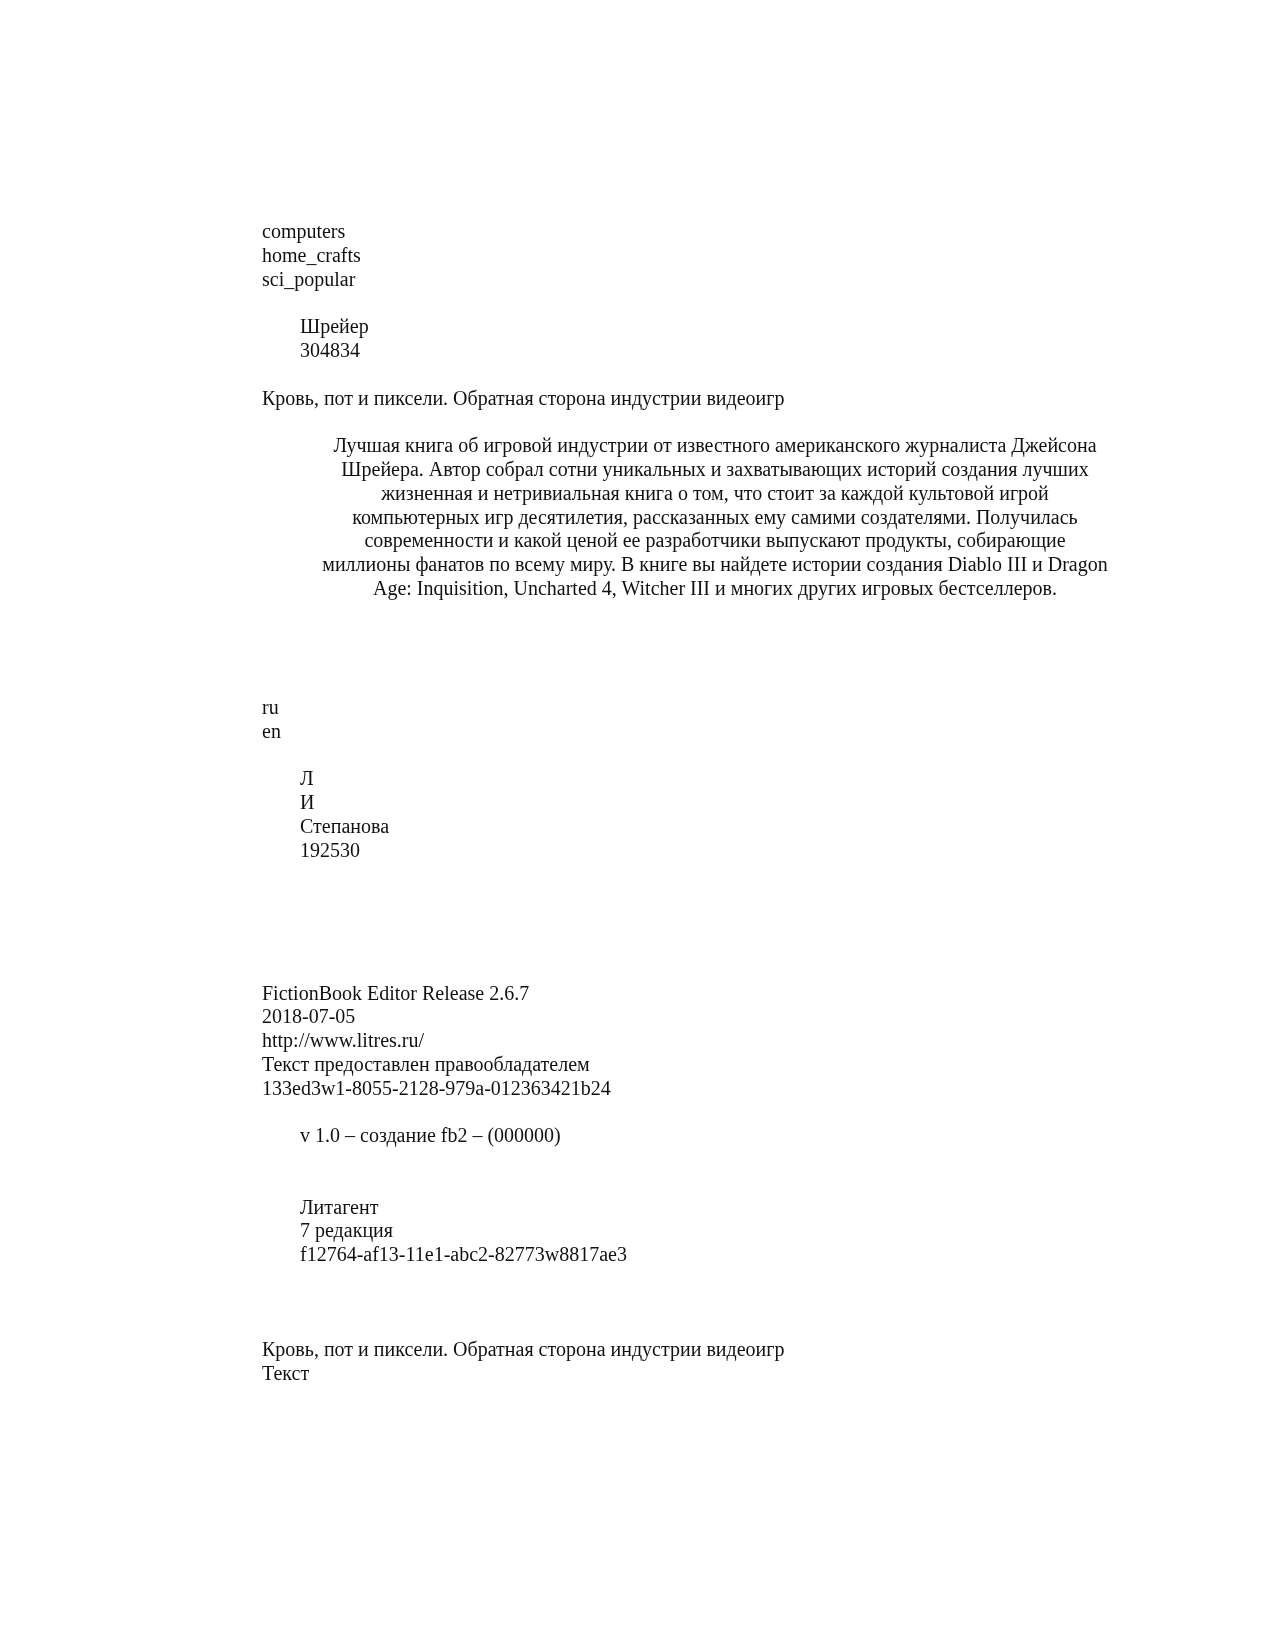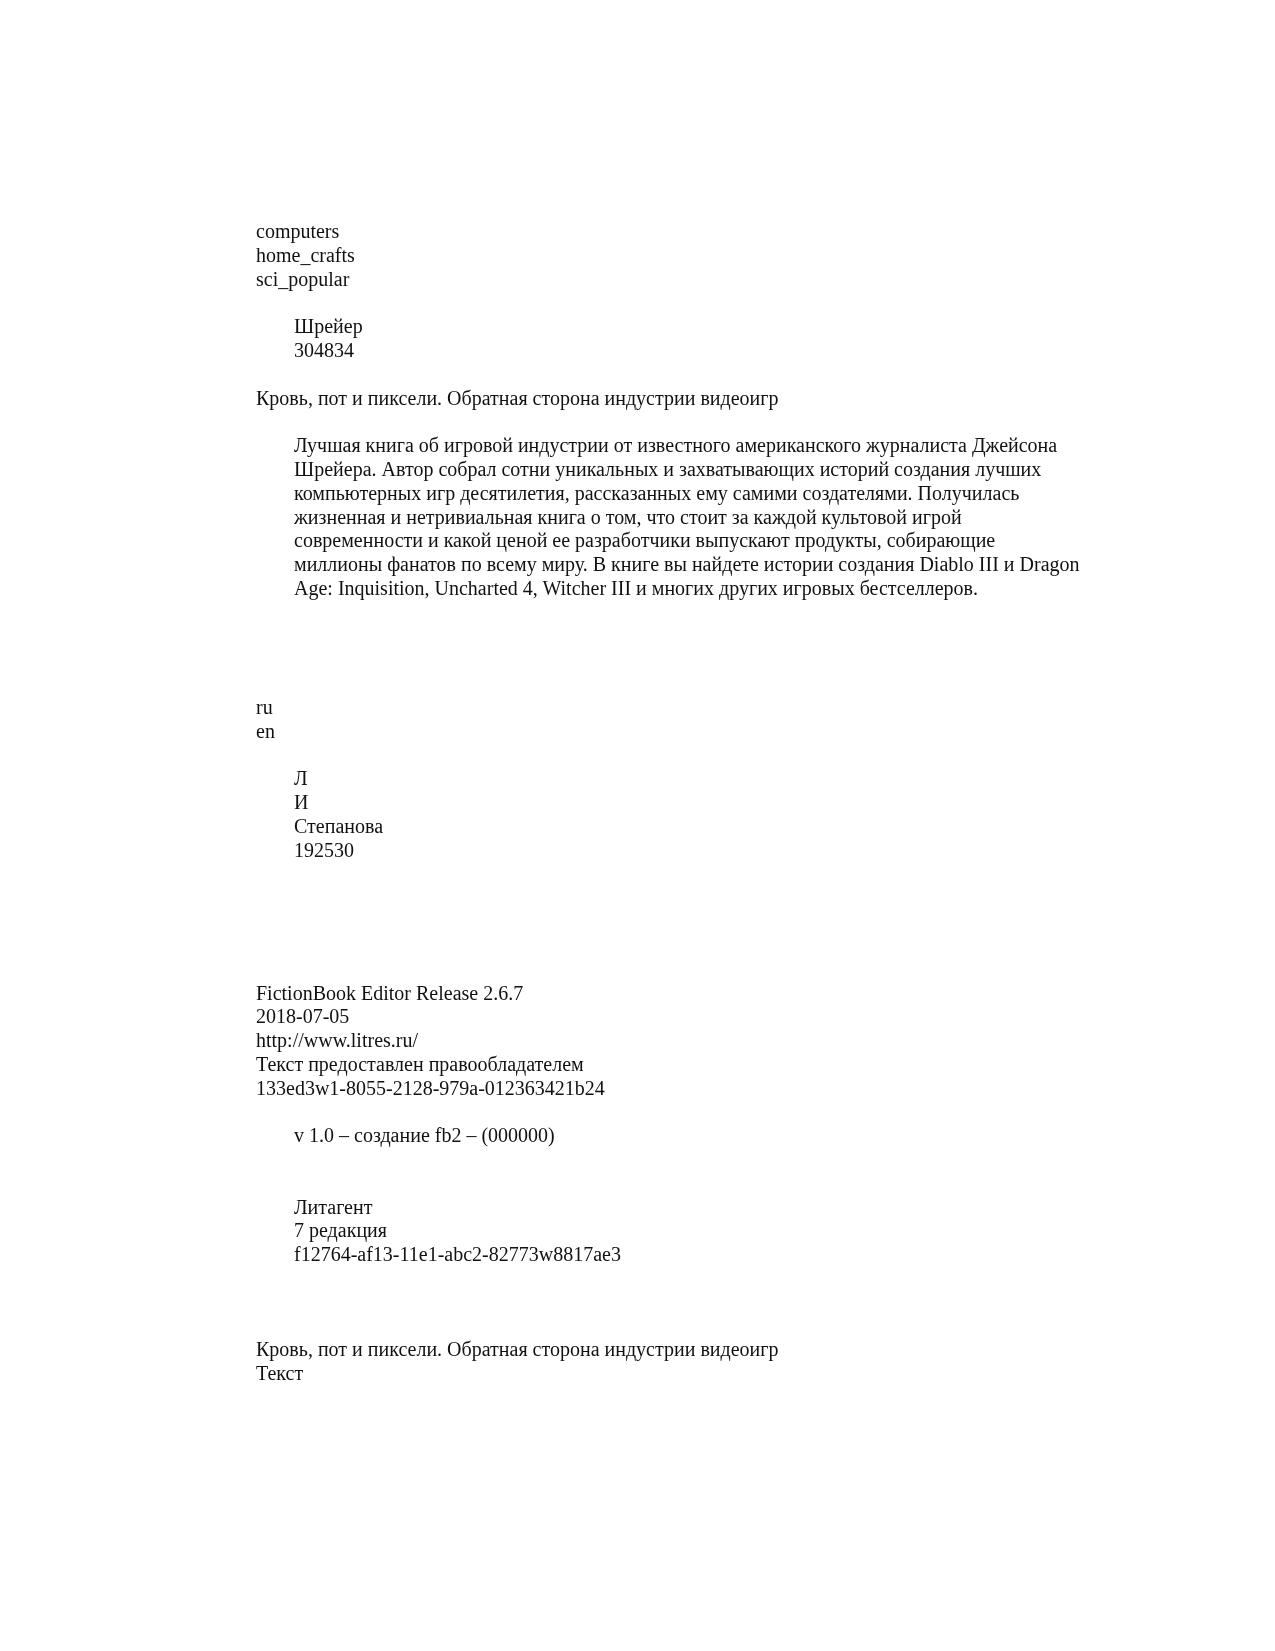--- a/index.html
+++ b/index.html
@@ -12,29 +12,29 @@
       height: 1651px;
       position: relative;
       overflow: hidden;
       font-family: "Liberation Serif", "DejaVu Serif", serif;
       font-size: 20px;
       line-height: 23.8px;
       color: #111111;
     }
     .page {
       position: absolute;
-      left: 256px;
+      left: 262px;
       top: 220px;
       width: 880px;
     }
     .line { display: block; height: 23.8px; white-space: nowrap; }
     .blank { display: block; height: 23.8px; }
     .indent { padding-left: 38px; }
     .para { display: block; padding-left: 38px; white-space: normal; width: 830px; }
-    .para span { display: block; height: 23.8px; white-space: nowrap; }
+    .para span { display: block; height: 23.8px; white-space: nowrap; text-align: center; }
   </style>
 </head>
 <body>
 
 <div class="page">
   <span class="line">computers</span>
   <span class="line">home_crafts</span>
   <span class="line">sci_popular</span>
   <span class="blank"></span>
 
@@ -43,22 +43,22 @@
     <span class="line indent">304834</span>
   </div>
   <span class="blank"></span>
 
   <span class="line">Кровь, пот и пиксели. Обратная сторона индустрии видеоигр</span>
   <span class="blank"></span>
 
   <div class="para">
     <span>Лучшая книга об игровой индустрии от известного американского журналиста Джейсона</span>
     <span>Шрейера. Автор собрал сотни уникальных и захватывающих историй создания лучших</span>
+    <span>жизненная и нетривиальная книга о том, что стоит за каждой культовой игрой</span>
     <span>компьютерных игр десятилетия, рассказанных ему самими создателями. Получилась</span>
-    <span>жизненная и нетривиальная книга о том, что стоит за каждой культовой игрой</span>
     <span>современности и какой ценой ее разработчики выпускают продукты, собирающие</span>
     <span>миллионы фанатов по всему миру. В книге вы найдете истории создания Diablo III и Dragon</span>
     <span>Age: Inquisition, Uncharted 4, Witcher III и многих других игровых бестселлеров.</span>
   </div>
   <span class="blank"></span>
 
   <span class="blank"></span>
   <span class="blank"></span>
   <span class="blank"></span>
 

